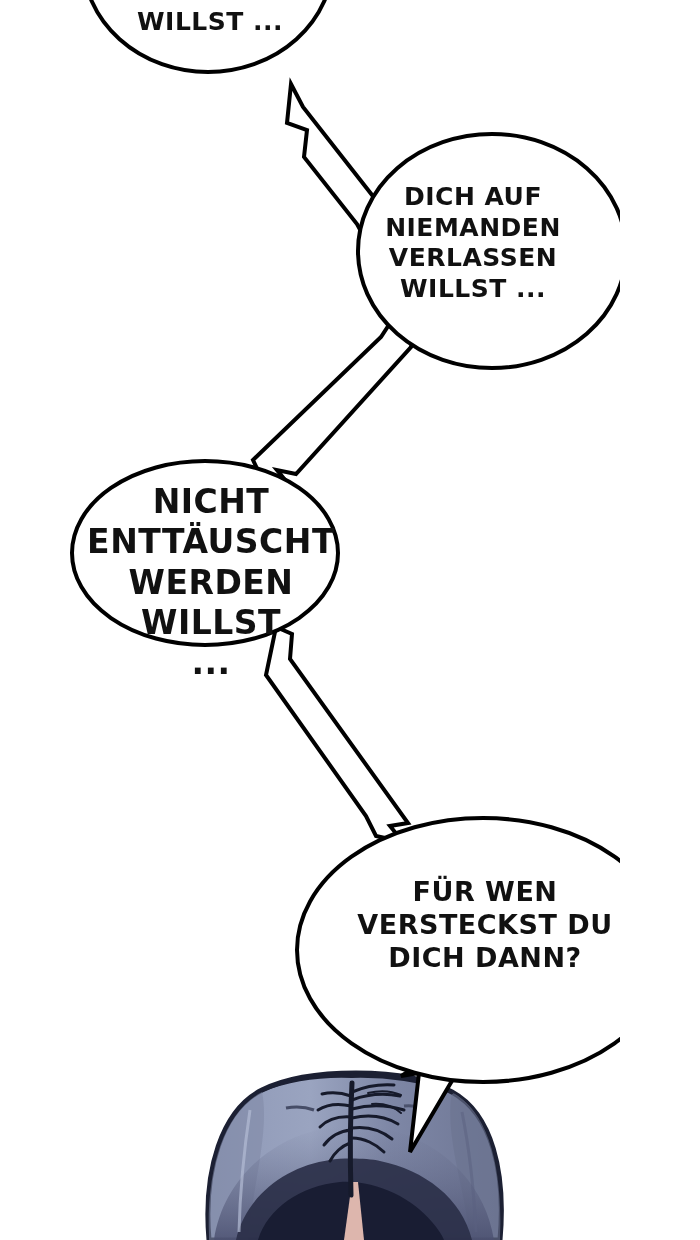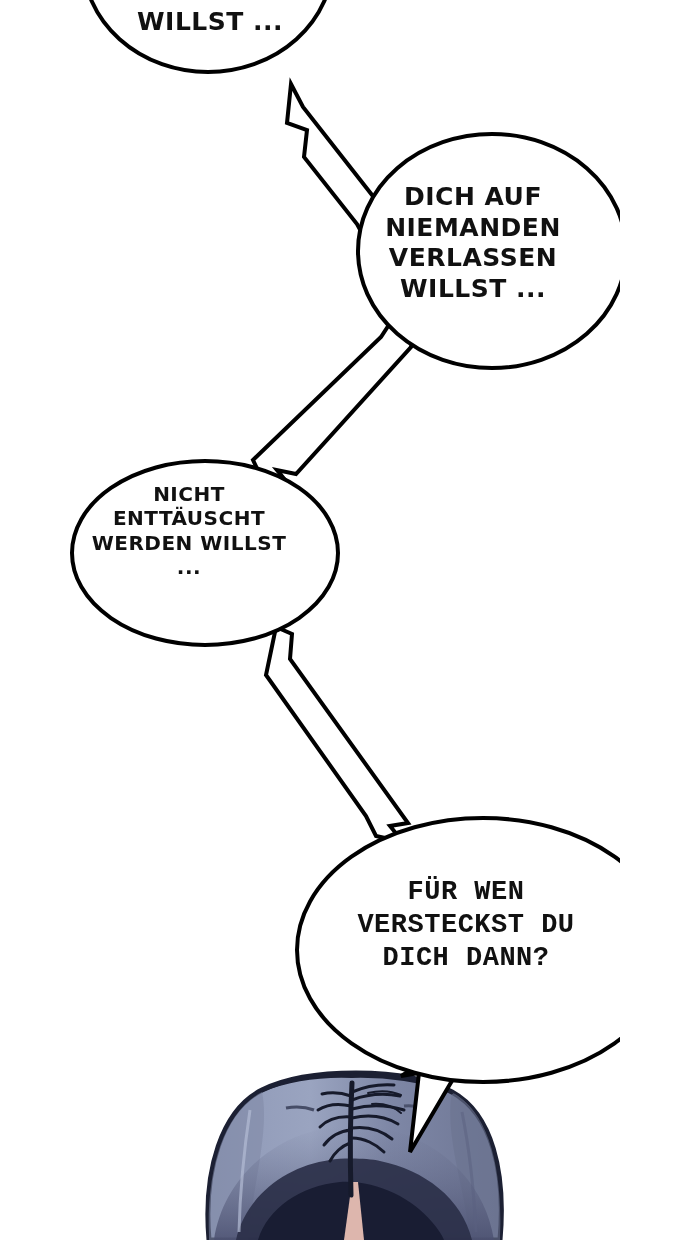--- a/index.html
+++ b/index.html
@@ -51,27 +51,26 @@
   }
   #txt-1 {
     left: 95px;  top: -24px;  width: 230px;
     font-size: 25px;
   }
   #txt-2 {
     left: 348px; top: 182px; width: 250px;
     font-size: 25px;
   }
   #txt-3 {
-    left: 64px;  top: 482px; width: 250px;
-    font-size: 20px;
+    left: 86px;  top: 482px; width: 250px;
+    font-size: 33px;
   }
   #txt-4 {
-    left: 316px; top: 876px; width: 300px;
+    left: 335px; top: 876px; width: 300px;
     font-size: 27px;
-    font-family: Liberation Mono, monospace;
   }
 </style>
 </head>
 <body>
 
 <div id="panel">
 
   <svg class="layer" viewBox="0 0 700 1240">
     <defs>
       <clipPath id="clip-head">

